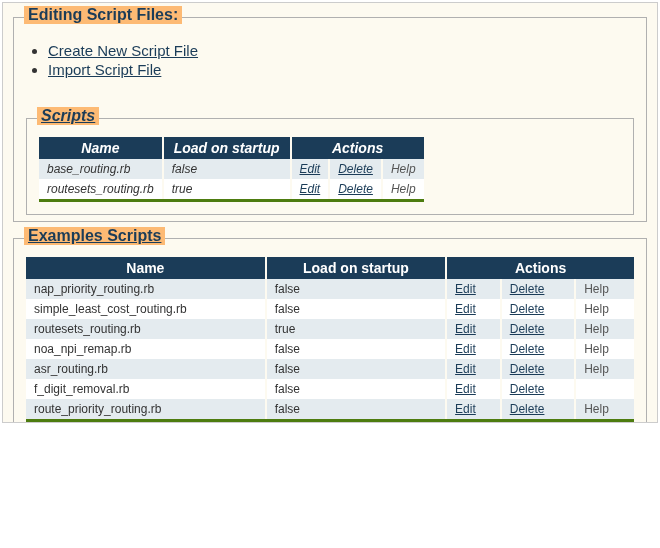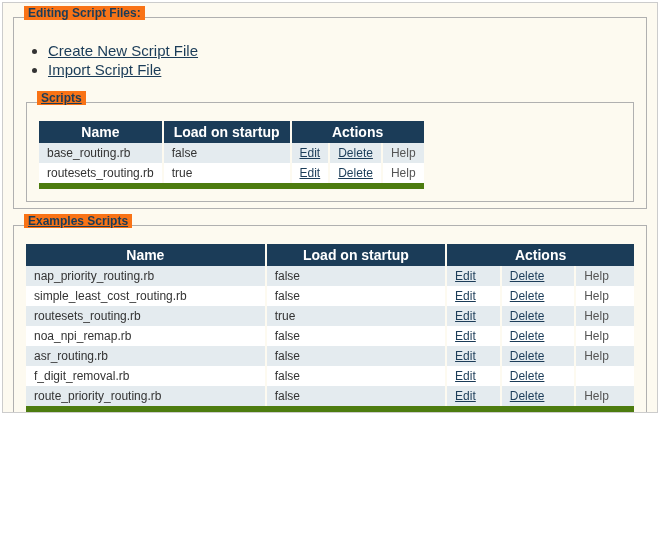--- a/index.html
+++ b/index.html
@@ -22,23 +22,23 @@
     border: 1px solid #b0b0b0;
     margin: 10px 10px 16px 10px;
     padding: 14px 12px 12px 12px;
     position: relative;
     background: #fdfaf0;
   }
   .section-legend {
     position: absolute;
     top: -12px;
     left: 10px;
-    background: #f97316;
+    background: #fdba74;
     padding: 0 4px;
-    font-size: 12px;
+    font-size: 16px;
     font-weight: bold;
     color: #1b3c58;
   }
   .section-legend a {
     color: #1b3c58;
     text-decoration: underline;
   }
   ul.links {
     margin: 8px 0 10px 22px;
     padding: 0;
@@ -69,41 +69,41 @@
   table.data td {
     padding: 3px 8px;
     font-size: 12px;
     color: #333;
     border-right: 2px solid #fdfaf0;
     white-space: nowrap;
   }
   table.data td:last-child { border-right: none; }
   table.data tbody tr:nth-child(odd)  { background: #e4ebef; }
   table.data tbody tr:nth-child(even) { background: #ffffff; }
-  table.data tbody { border-bottom: 6px solid #4d7c0f; }
+  table.data tbody { border-bottom: 3px solid #4d7c0f; }
   .action-link {
     color: #1b3c58;
     text-decoration: underline;
     cursor: pointer;
   }
   .help-text { color: #555; }
 </style>
 </head>
 <body>
 
 <div class="frame">
 
   <div class="section" style="margin-top:14px; padding-top:16px; padding-bottom:6px;">
     <div class="section-legend">Editing Script Files:</div>
     <ul class="links">
       <li><a>Create New Script File</a></li>
       <li><a>Import Script File</a></li>
     </ul>
 
-    <div class="section" style="margin:24px 0 0 0;">
+    <div class="section" style="margin:40px 0 0 0;font-style:italic;">
       <div class="section-legend"><a>Scripts</a></div>
       <table class="data">
         <thead>
           <tr>
             <th>Name</th>
             <th>Load on startup</th>
             <th colspan="3">Actions</th>
           </tr>
         </thead>
         <tbody id="scripts-body">

